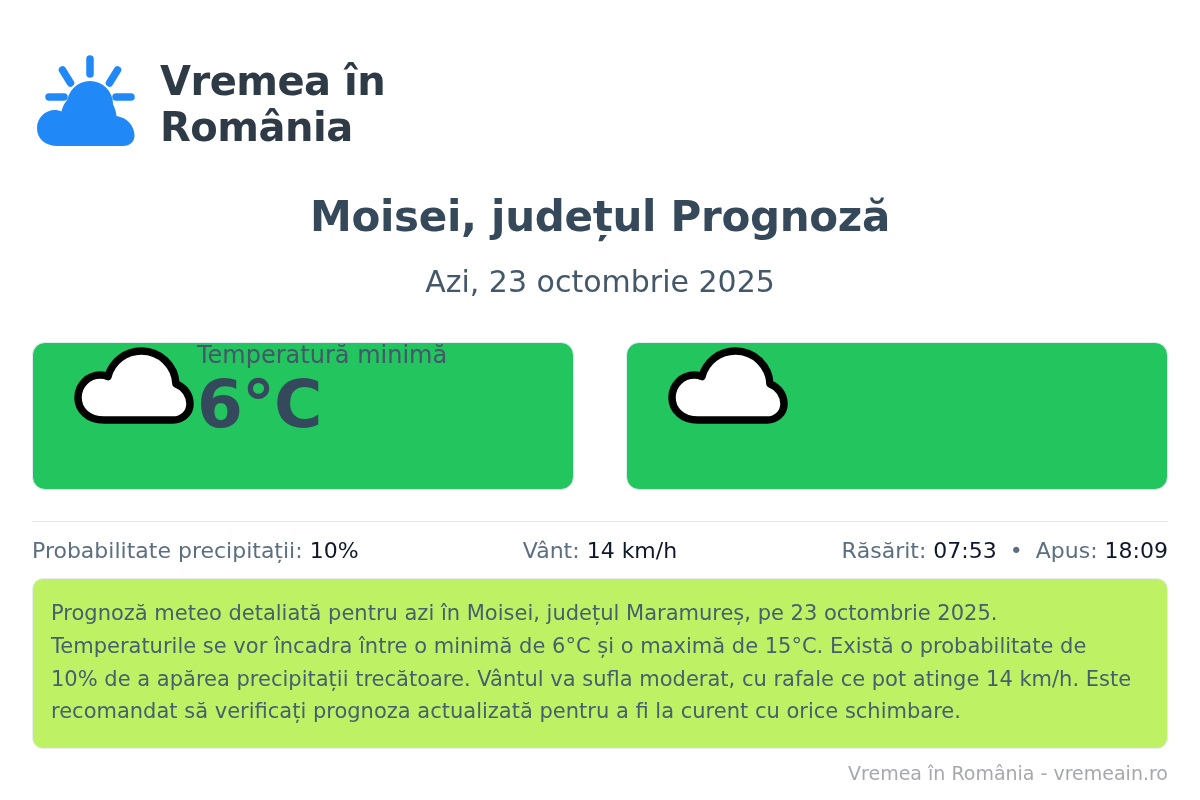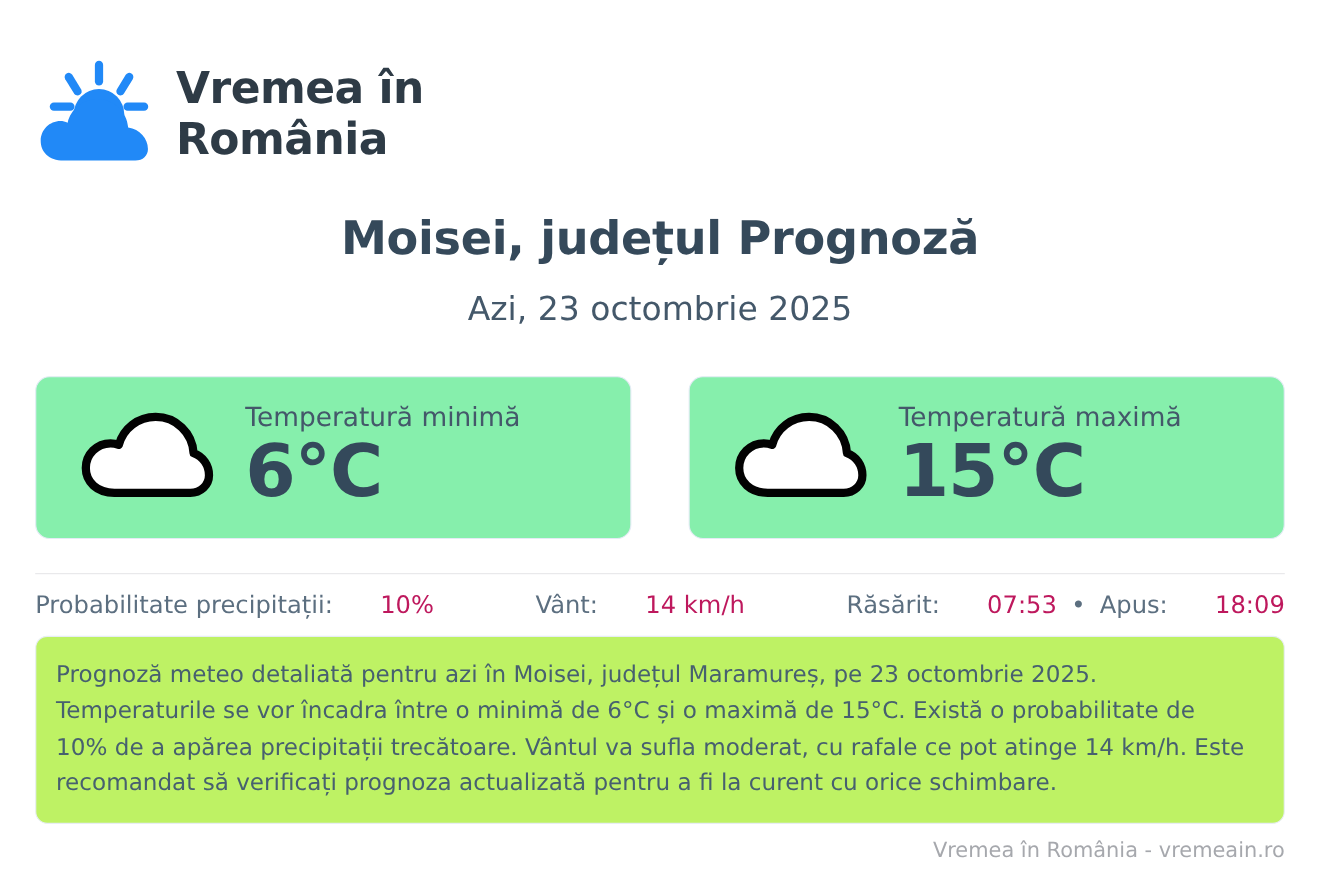--- a/index.html
+++ b/index.html
@@ -74,27 +74,26 @@
     position: absolute;
     left: 32px;
     top: 342px;
     width: 1136px;
     display: flex;
     gap: 52px;
   }
   .temp-card {
     flex: 1 1 0;
     height: 148px;
-    background: #86efac;
+    background: #22c55e;
     border: 1px solid #e4ebf5;
     border-radius: 13px;
     display: flex;
-    align-items: center;
+    align-items: flex-start;
     padding: 0 12px 0 38px;
-    gap: 26px;
   }
   .temp-icon {
     width: 126px;
     height: 86px;
     flex: 0 0 auto;
   }
   .temp-text {
     display: flex;
     flex-direction: column;
     align-items: flex-start;
@@ -133,21 +132,21 @@
     align-items: center;
   }
   .stat {
     font-size: 22px;
     color: #5c6f80;
     white-space: nowrap;
   }
   .stat-precip { flex: 0 0 auto; text-align: left; }
   .stat-wind { flex: 1 1 auto; text-align: center; }
   .stat-sun { flex: 0 0 auto; text-align: right; }
-  .stat .val { color: #be185d; margin-left: 36px; }
+  .stat .val { color: #0f172a; }
   .stat .sep { color: #5c6f80; padding: 0 6px; }
 
   
   .description {
     position: absolute;
     left: 32px;
     top: 578px;
     width: 1136px;
     min-height: 168px;
     background: #bef264;
@@ -236,24 +235,20 @@
                    C17 77 7 67 7 54.5
                    C7 42 17 32 29.5 32
                    C32 32 34.5 32.5 37 33.5
                    C41 18.5 54.5 8 70.5 8
                    C89 8 104 22.5 105 41
                    C113.5 44 119 52 119 61
                    C119 70 111.5 77 102 77
                    Z" fill="#ffffff" stroke="#020202" stroke-width="7.5" stroke-linejoin="round"></path>
         </svg>
       </span>
-      <div class="temp-text">
-        <div class="temp-label">Temperatură maximă</div>
-        <div class="temp-value">15°C</div>
-      </div>
     </div>
 
   </div>
 
   <div class="divider"></div>
 
   <div class="stats">
     <div class="stat stat-precip">
       <span>Probabilitate precipitații:</span>
       <span class="val">10%</span>

